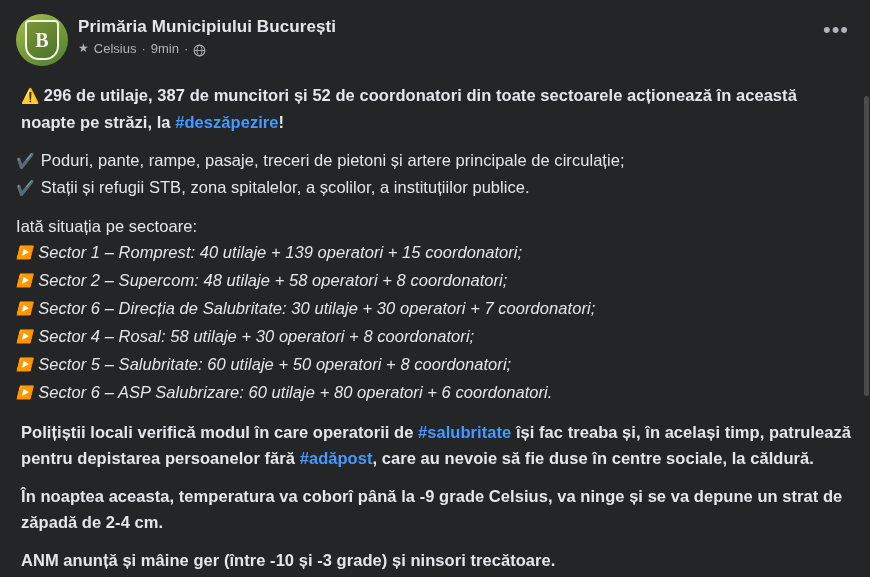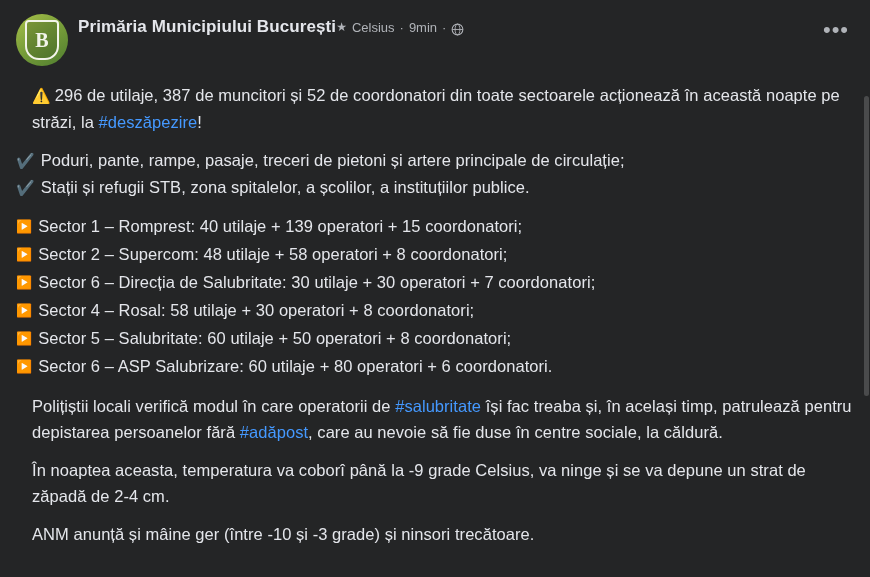--- a/index.html
+++ b/index.html
@@ -52,21 +52,21 @@
     justify-content: center;
     font-size: 20px;
     font-weight: bold;
     color: #f3f4ea;
     font-family: "Liberation Serif", serif;
     line-height: 1;
     background: rgba(40,60,25,0.25);
   }
   .header-text {
     display: flex;
-    flex-direction: row;
+    flex-direction: column;
     justify-content: flex-start;
     padding-top: 2px;
     min-width: 0;
   }
   .page-name {
     font-size: 17px;
     font-weight: bold;
     color: #e4e6eb;
     line-height: 22px;
     letter-spacing: .1px;
@@ -110,42 +110,42 @@
     border-radius: 50%;
   }
   
   .post-body {
     margin-top: 12px;
     font-size: 16.5px;
     line-height: 26px;
     color: #e4e6eb;
     letter-spacing: .05px;
   }
-  .para { margin: 0 0 12px 16px; }
+  .para { margin: 0 0 12px 5px; font-weight: bold; }
   .para.tight { margin-bottom: 0; }
   .link { color: #4599ff; text-decoration: none; cursor: pointer; }
   .warn {
     color: #f5b50a;
     font-size: 15px;
     margin-right: 4px;
   }
   .check {
     color: #cfd2d6;
     margin-right: 6px;
     font-size: 15px;
   }
   .play {
     color: #9fb6d0;
     margin-right: 6px;
     font-size: 13px;
     position: relative;
     top: -1px;
   }
   .list { margin: 0 0 12px 0; }
-  .list .row { white-space: nowrap; }
+  .list .row { white-space: nowrap; font-style: italic; }
   .blk { margin-bottom: 12px; }
   .scroll-track {
     position: absolute;
     top: 0;
     right: 0;
     width: 6px;
     height: 577px;
     background: transparent;
   }
   .scroll-thumb {
@@ -197,20 +197,21 @@
     <div class="blk">
       <div class="row">
         <span class="check">✔️</span><span>Poduri, pante, rampe, pasaje, treceri de pietoni și artere principale de circulație;</span>
       </div>
       <div class="row">
         <span class="check">✔️</span><span>Stații și refugii STB, zona spitalelor, a școlilor, a instituțiilor publice.</span>
       </div>
     </div>
 
     <div class="list">
+      <div>Iată situația pe sectoare:</div>
       <div class="row">
         <span class="play">▶️</span><span>Sector 1 – Romprest: 40 utilaje + 139 operatori + 15 coordonatori;</span>
       </div>
       <div class="row">
         <span class="play">▶️</span><span>Sector 2 – Supercom: 48 utilaje + 58 operatori + 8 coordonatori;</span>
       </div>
       <div class="row">
         <span class="play">▶️</span><span>Sector 6 – Direcția de Salubritate: 30 utilaje + 30 operatori + 7 coordonatori;</span>
       </div>
       <div class="row">

